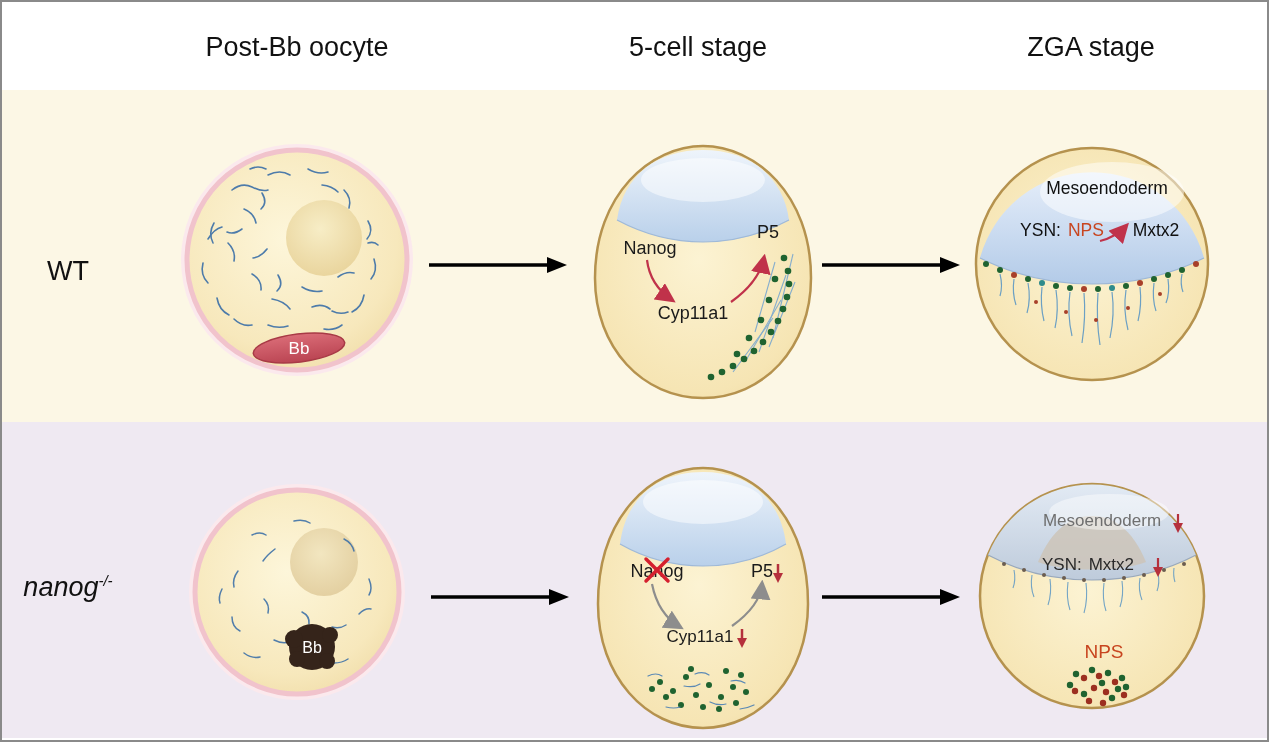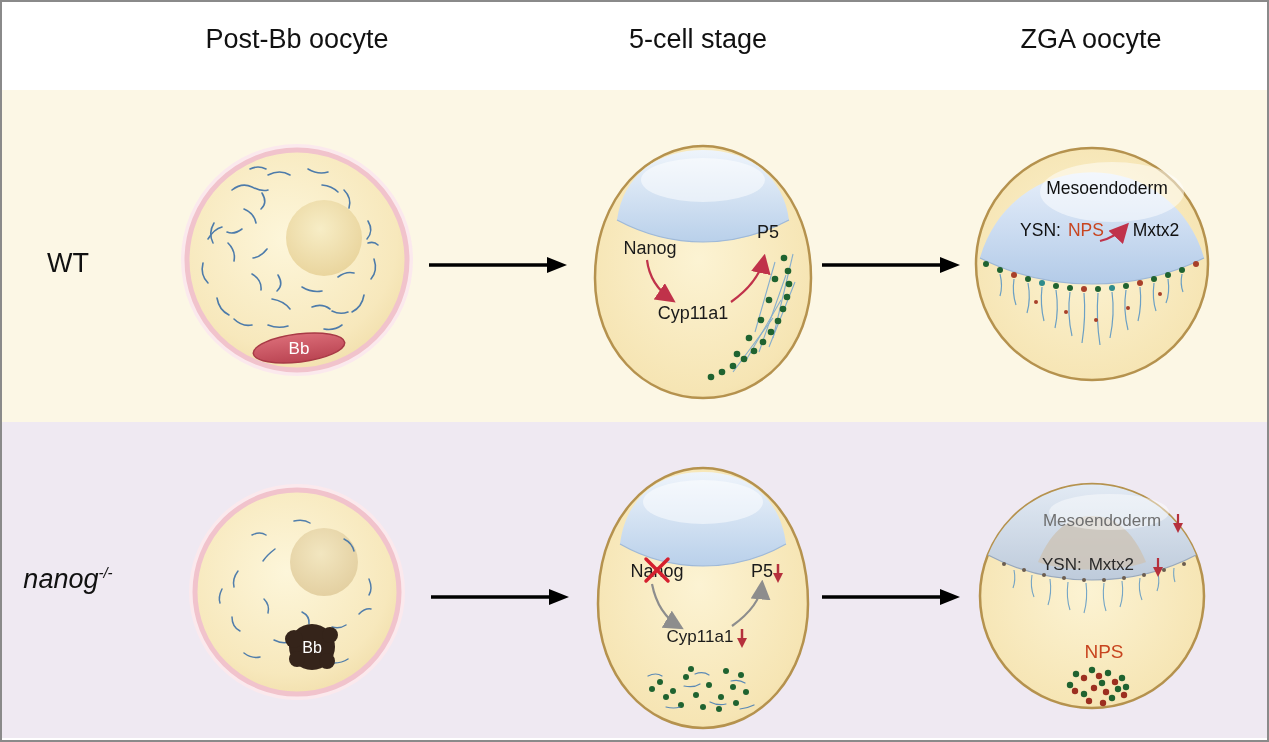--- a/index.html
+++ b/index.html
@@ -2,35 +2,35 @@
 <html><head>
 <meta charset="utf-8">
 <style>
   * { margin:0; padding:0; box-sizing:border-box; }
   html,body { background:#ffffff; }
   body { font-family:"Liberation Sans", sans-serif; }
   .page { position:relative; width:1269px; height:742px; background:#ffffff; border:2px solid #8a8a8a; overflow:hidden; }
   .band { position:absolute; left:0; width:100%; }
   .band-wt { top:88px; height:332px; background:#fcf7e5; }
   .band-mutant { top:420px; height:316px; background:#efe9f2; }
-  .col-title { position:absolute; top:22px; transform:translateX(-50%); font-size:27px; color:#111; white-space:nowrap; }
-  .row-label { position:absolute; transform:translateX(-50%); font-size:27px; color:#111; white-space:nowrap; }
+  .col-title { position:absolute; top:30px; transform:translateX(-50%); font-size:27px; color:#111; white-space:nowrap; }
+  .row-label { position:absolute; transform:translateX(-50%); font-size:27px; color:#111; white-space:nowrap;margin-top:8px; }
   .gene { font-style:italic; }
   .row-label sup { font-size:15px; font-style:italic; }
   .fig { position:absolute; }
   svg text { font-family:"Liberation Sans", sans-serif; }
 </style>
 </head>
 <body>
 
 <div class="page">
 
   <div class="col-title" style="left:295px">Post-Bb oocyte</div>
   <div class="col-title" style="left:696px">5-cell stage</div>
-  <div class="col-title" style="left:1089px">ZGA oocyte</div>
+  <div class="col-title" style="left:1089px">ZGA stage</div>
 
   <div class="band band-wt"></div>
   <div class="band band-mutant"></div>
 
   <div class="row-label" style="left:66px; top:246px">WT</div>
   <div class="row-label" style="left:66px; top:562px"><span class="gene">nanog</span><sup>-/-</sup></div>
 
   <svg class="fig" style="left:170px; top:133px" width="250" height="250" viewBox="0 0 250 250">
     <defs>
       <radialGradient id="o1y" cx="45%" cy="40%" r="72%">

